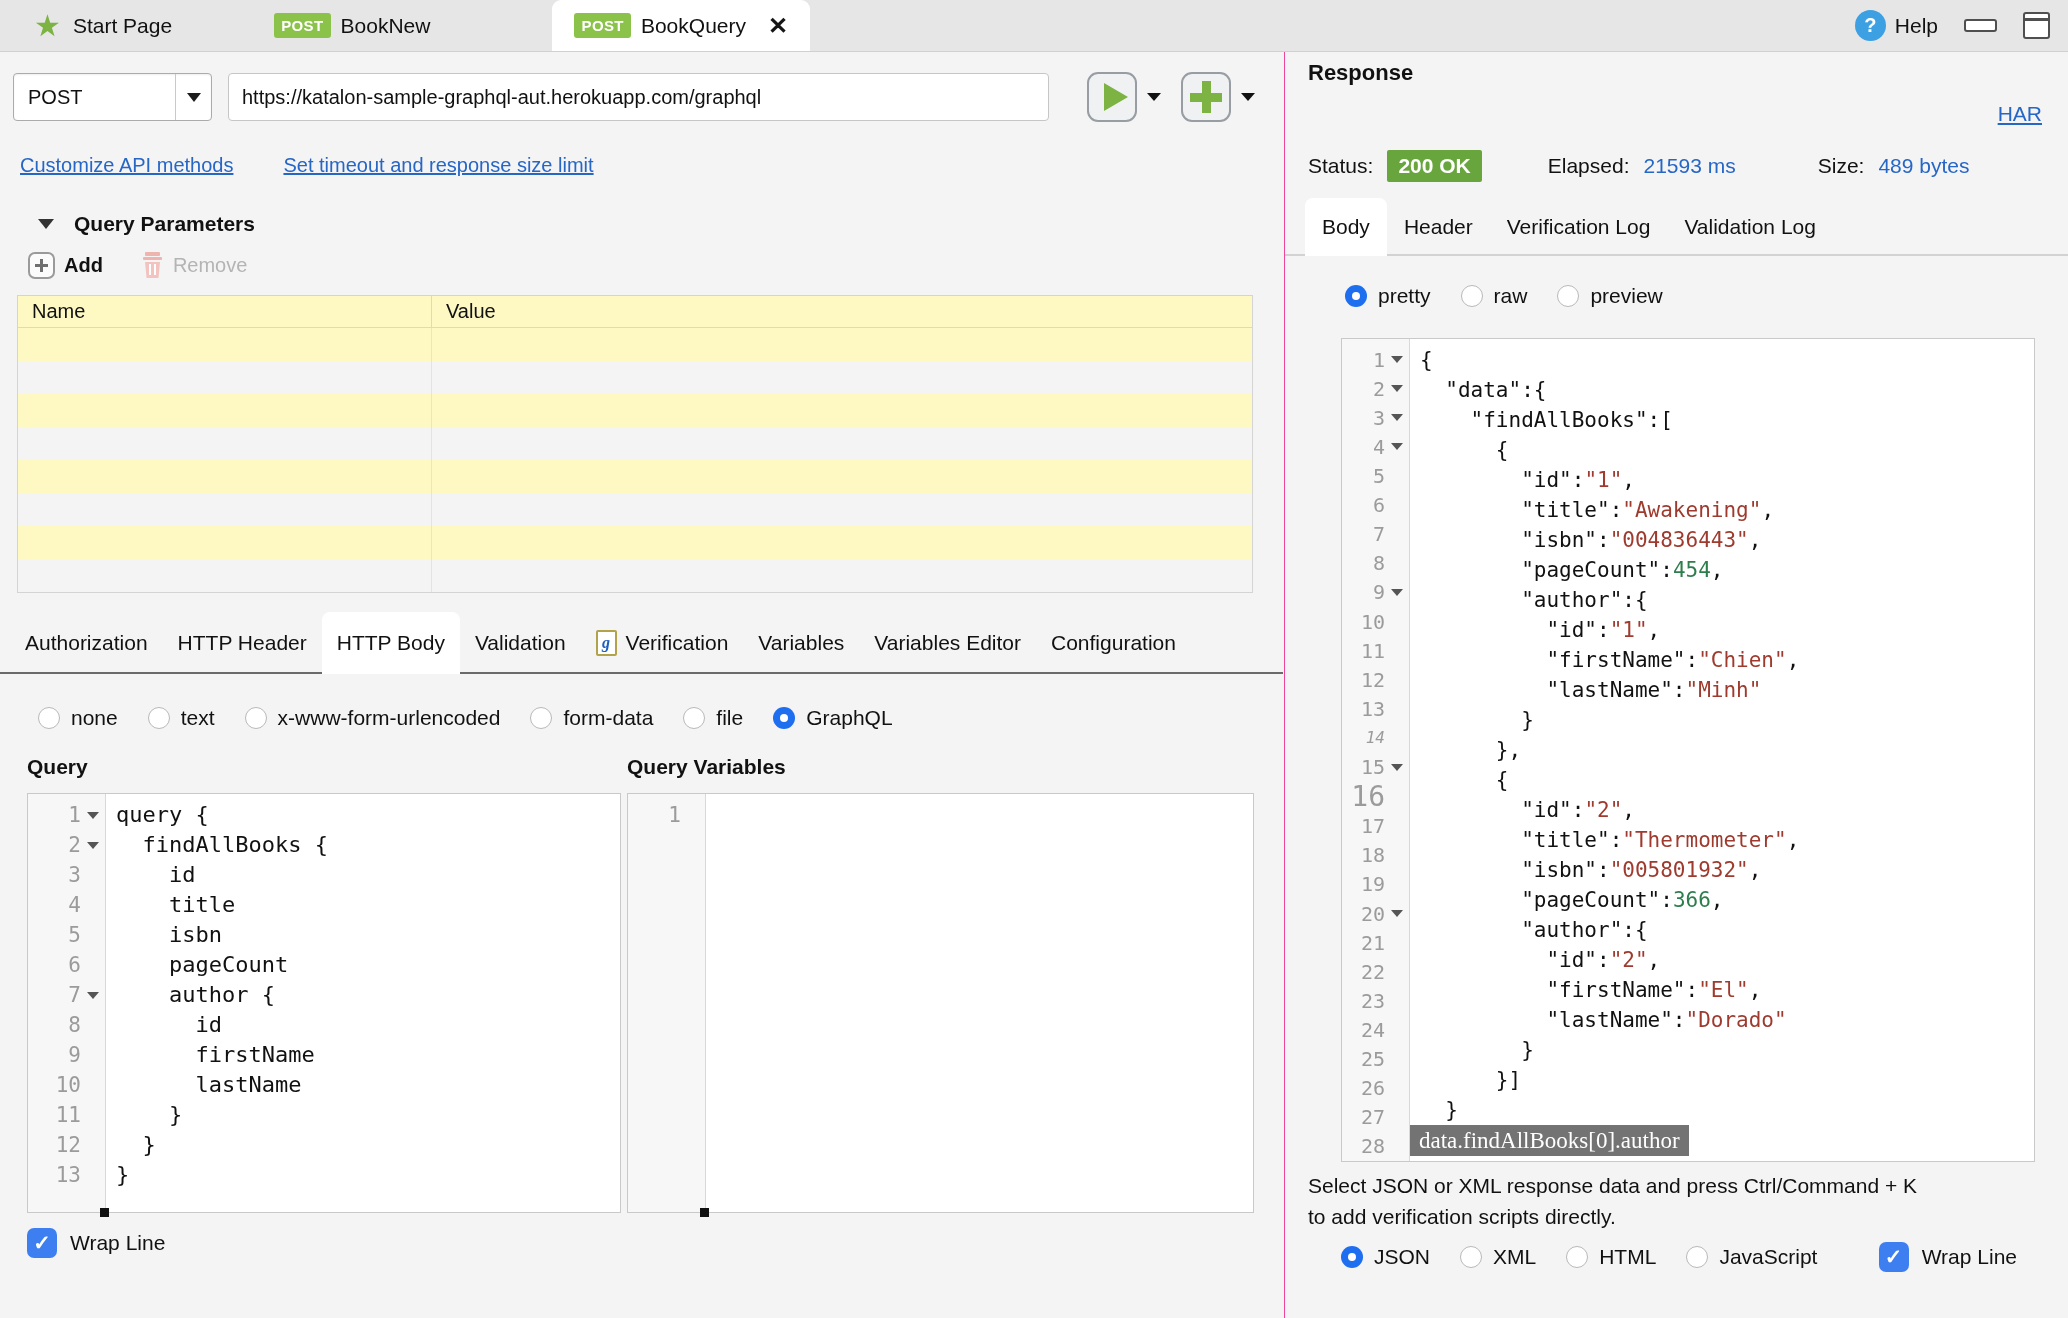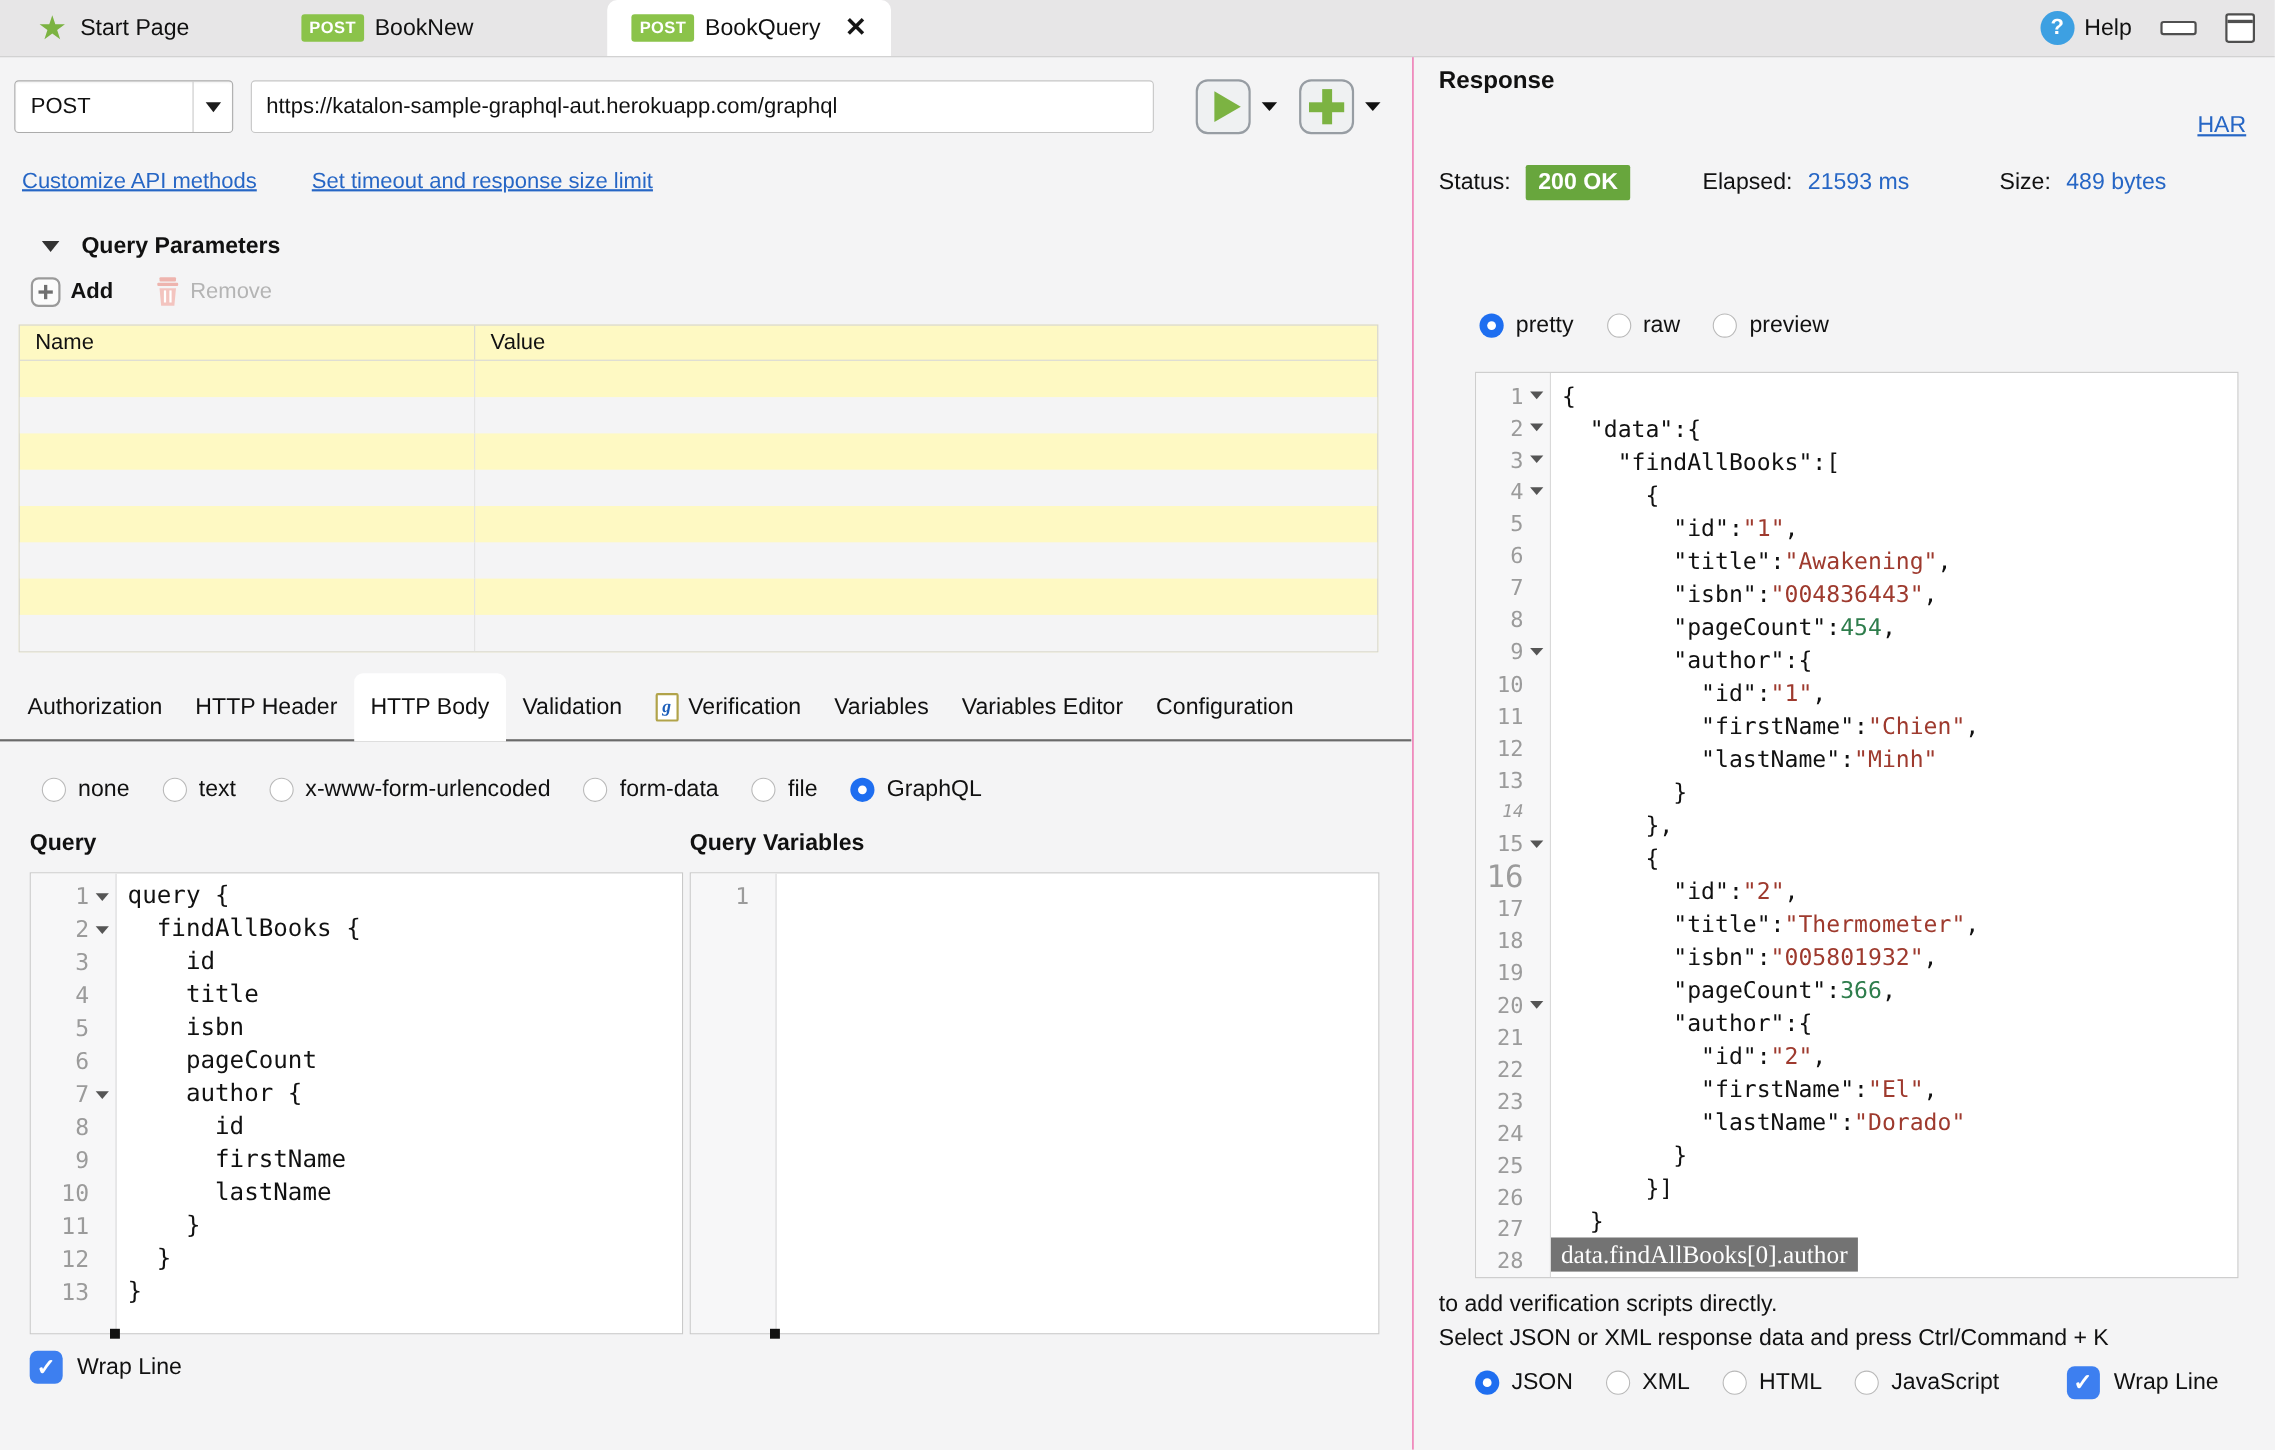--- a/index.html
+++ b/index.html
@@ -403,20 +403,35 @@
 
   <div class="status-row">
     <span>Status:</span>
     <span class="badge">200 OK</span>
     <span class="ml-lg">Elapsed:</span>
     <span class="blue ml-sm">21593 ms</span>
     <span class="ml-xl">Size:</span>
     <span class="blue ml-sm">489 bytes</span>
   </div>
 
+  <nav class="response-tabs">
+    <span class="resp-underline"></span>
+  <div class="rtab2 active">
+        <span>Body</span>
+      </div>
+      <div class="rtab2">
+        <span>Header</span>
+      </div>
+      <div class="rtab2">
+        <span>Verification Log</span>
+      </div>
+      <div class="rtab2">
+        <span>Validation Log</span>
+      </div>
+    </nav>
 
   <div class="radio-row" id="viewmodes">
       <div class="ropt">
         <span class="rc sel"></span>
         <span class="rlab">pretty</span>
       </div>
       <div class="ropt">
         <span class="rc"></span>
         <span class="rlab">raw</span>
       </div>
@@ -552,22 +567,22 @@
         </div>
         <div class="grow" style="height: 30px;">
           <span class="lnum" style="font-size: 20px;">28</span>
           <div class="foldslot"></div>
         </div>
       </div>
     <div class="code"><div class="crow" style="height: 30px; line-height: 30px; font-size: 21px;"><span>{</span></div><div class="crow" style="height: 30px; line-height: 30px; font-size: 21px;"><span>  "data":{</span></div><div class="crow" style="height: 30px; line-height: 30px; font-size: 21px;"><span>    "findAllBooks":[</span></div><div class="crow" style="height: 30px; line-height: 30px; font-size: 21px;"><span>      {</span></div><div class="crow" style="height: 30px; line-height: 30px; font-size: 21px;"><span>        "id":</span><span class="tok-s">"1"</span><span>,</span></div><div class="crow" style="height: 30px; line-height: 30px; font-size: 21px;"><span>        "title":</span><span class="tok-s">"Awakening"</span><span>,</span></div><div class="crow" style="height: 30px; line-height: 30px; font-size: 21px;"><span>        "isbn":</span><span class="tok-s">"004836443"</span><span>,</span></div><div class="crow" style="height: 30px; line-height: 30px; font-size: 21px;"><span>        "pageCount":</span><span class="tok-n">454</span><span>,</span></div><div class="crow" style="height: 30px; line-height: 30px; font-size: 21px;"><span>        "author":{</span></div><div class="crow" style="height: 30px; line-height: 30px; font-size: 21px;"><span>          "id":</span><span class="tok-s">"1"</span><span>,</span></div><div class="crow" style="height: 30px; line-height: 30px; font-size: 21px;"><span>          "firstName":</span><span class="tok-s">"Chien"</span><span>,</span></div><div class="crow" style="height: 30px; line-height: 30px; font-size: 21px;"><span>          "lastName":</span><span class="tok-s">"Minh"</span></div><div class="crow" style="height: 30px; line-height: 30px; font-size: 21px;"><span>        }</span></div><div class="crow" style="height: 30px; line-height: 30px; font-size: 21px;"><span>      },</span></div><div class="crow" style="height: 30px; line-height: 30px; font-size: 21px;"><span>      {</span></div><div class="crow" style="height: 30px; line-height: 30px; font-size: 21px;"><span>        "id":</span><span class="tok-s">"2"</span><span>,</span></div><div class="crow" style="height: 30px; line-height: 30px; font-size: 21px;"><span>        "title":</span><span class="tok-s">"Thermometer"</span><span>,</span></div><div class="crow" style="height: 30px; line-height: 30px; font-size: 21px;"><span>        "isbn":</span><span class="tok-s">"005801932"</span><span>,</span></div><div class="crow" style="height: 30px; line-height: 30px; font-size: 21px;"><span>        "pageCount":</span><span class="tok-n">366</span><span>,</span></div><div class="crow" style="height: 30px; line-height: 30px; font-size: 21px;"><span>        "author":{</span></div><div class="crow" style="height: 30px; line-height: 30px; font-size: 21px;"><span>          "id":</span><span class="tok-s">"2"</span><span>,</span></div><div class="crow" style="height: 30px; line-height: 30px; font-size: 21px;"><span>          "firstName":</span><span class="tok-s">"El"</span><span>,</span></div><div class="crow" style="height: 30px; line-height: 30px; font-size: 21px;"><span>          "lastName":</span><span class="tok-s">"Dorado"</span></div><div class="crow" style="height: 30px; line-height: 30px; font-size: 21px;"><span>        }</span></div><div class="crow" style="height: 30px; line-height: 30px; font-size: 21px;"><span>      }]</span></div><div class="crow" style="height: 30px; line-height: 30px; font-size: 21px;"><span>  }</span></div><div class="crow" style="height: 30px; line-height: 30px; font-size: 21px;"><span>}</span></div><div class="crow" style="height: 30px; line-height: 30px; font-size: 21px;"><span></span></div><div class="ptip">data.findAllBooks[0].author</div></div>
   </div>
 
   <div class="hint">
+    <div>Select JSON or XML response data and press Ctrl/Command + K</div>
     <div>to add verification scripts directly.</div>
-    <div>Select JSON or XML response data and press Ctrl/Command + K</div>
   </div>
 
   <div class="format-row">
     <div class="radio-row" id="formats">
         <div class="ropt">
           <span class="rc sel"></span>
           <span class="rlab">JSON</span>
         </div>
         <div class="ropt">
           <span class="rc"></span>

